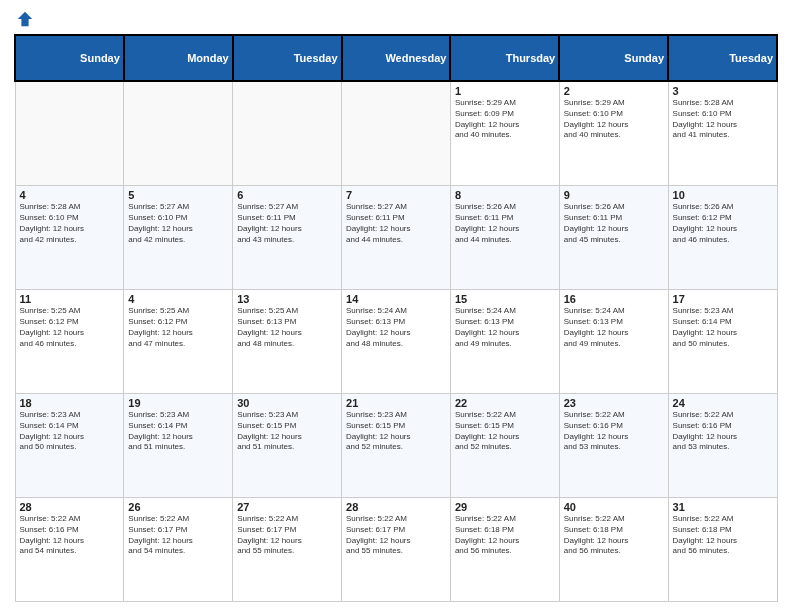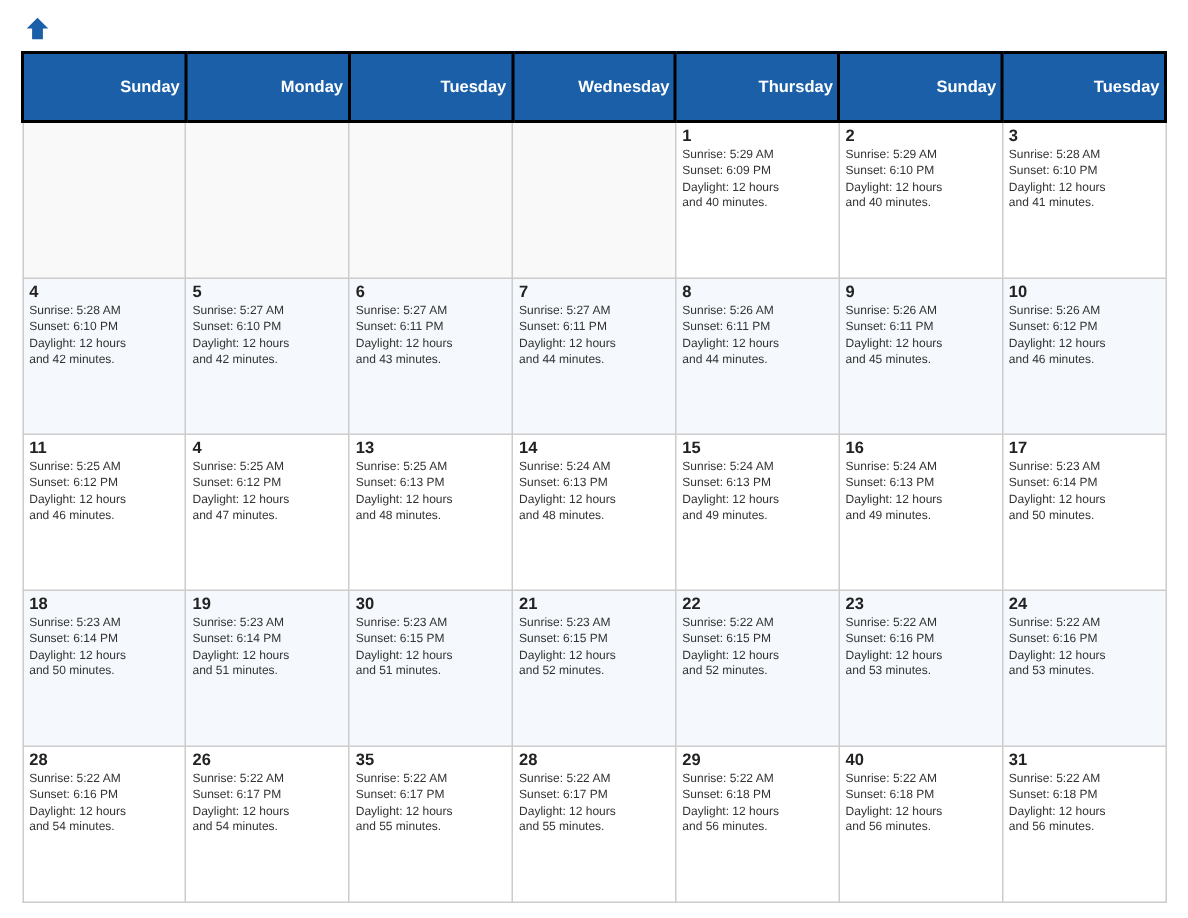--- a/index.html
+++ b/index.html
@@ -332,21 +332,21 @@
 and 54 minutes.</div>
           </td>
           <td>
             <span class="day-number">26</span>
             <div class="day-info" style="white-space: pre-line;">Sunrise: 5:22 AM
 Sunset: 6:17 PM
 Daylight: 12 hours
 and 54 minutes.</div>
           </td>
           <td>
-            <span class="day-number">35</span>
+            <span class="day-number">27</span>
             <div class="day-info" style="white-space: pre-line;">Sunrise: 5:22 AM
 Sunset: 6:17 PM
 Daylight: 12 hours
 and 55 minutes.</div>
           </td>
           <td>
             <span class="day-number">28</span>
             <div class="day-info" style="white-space: pre-line;">Sunrise: 5:22 AM
 Sunset: 6:17 PM
 Daylight: 12 hours

